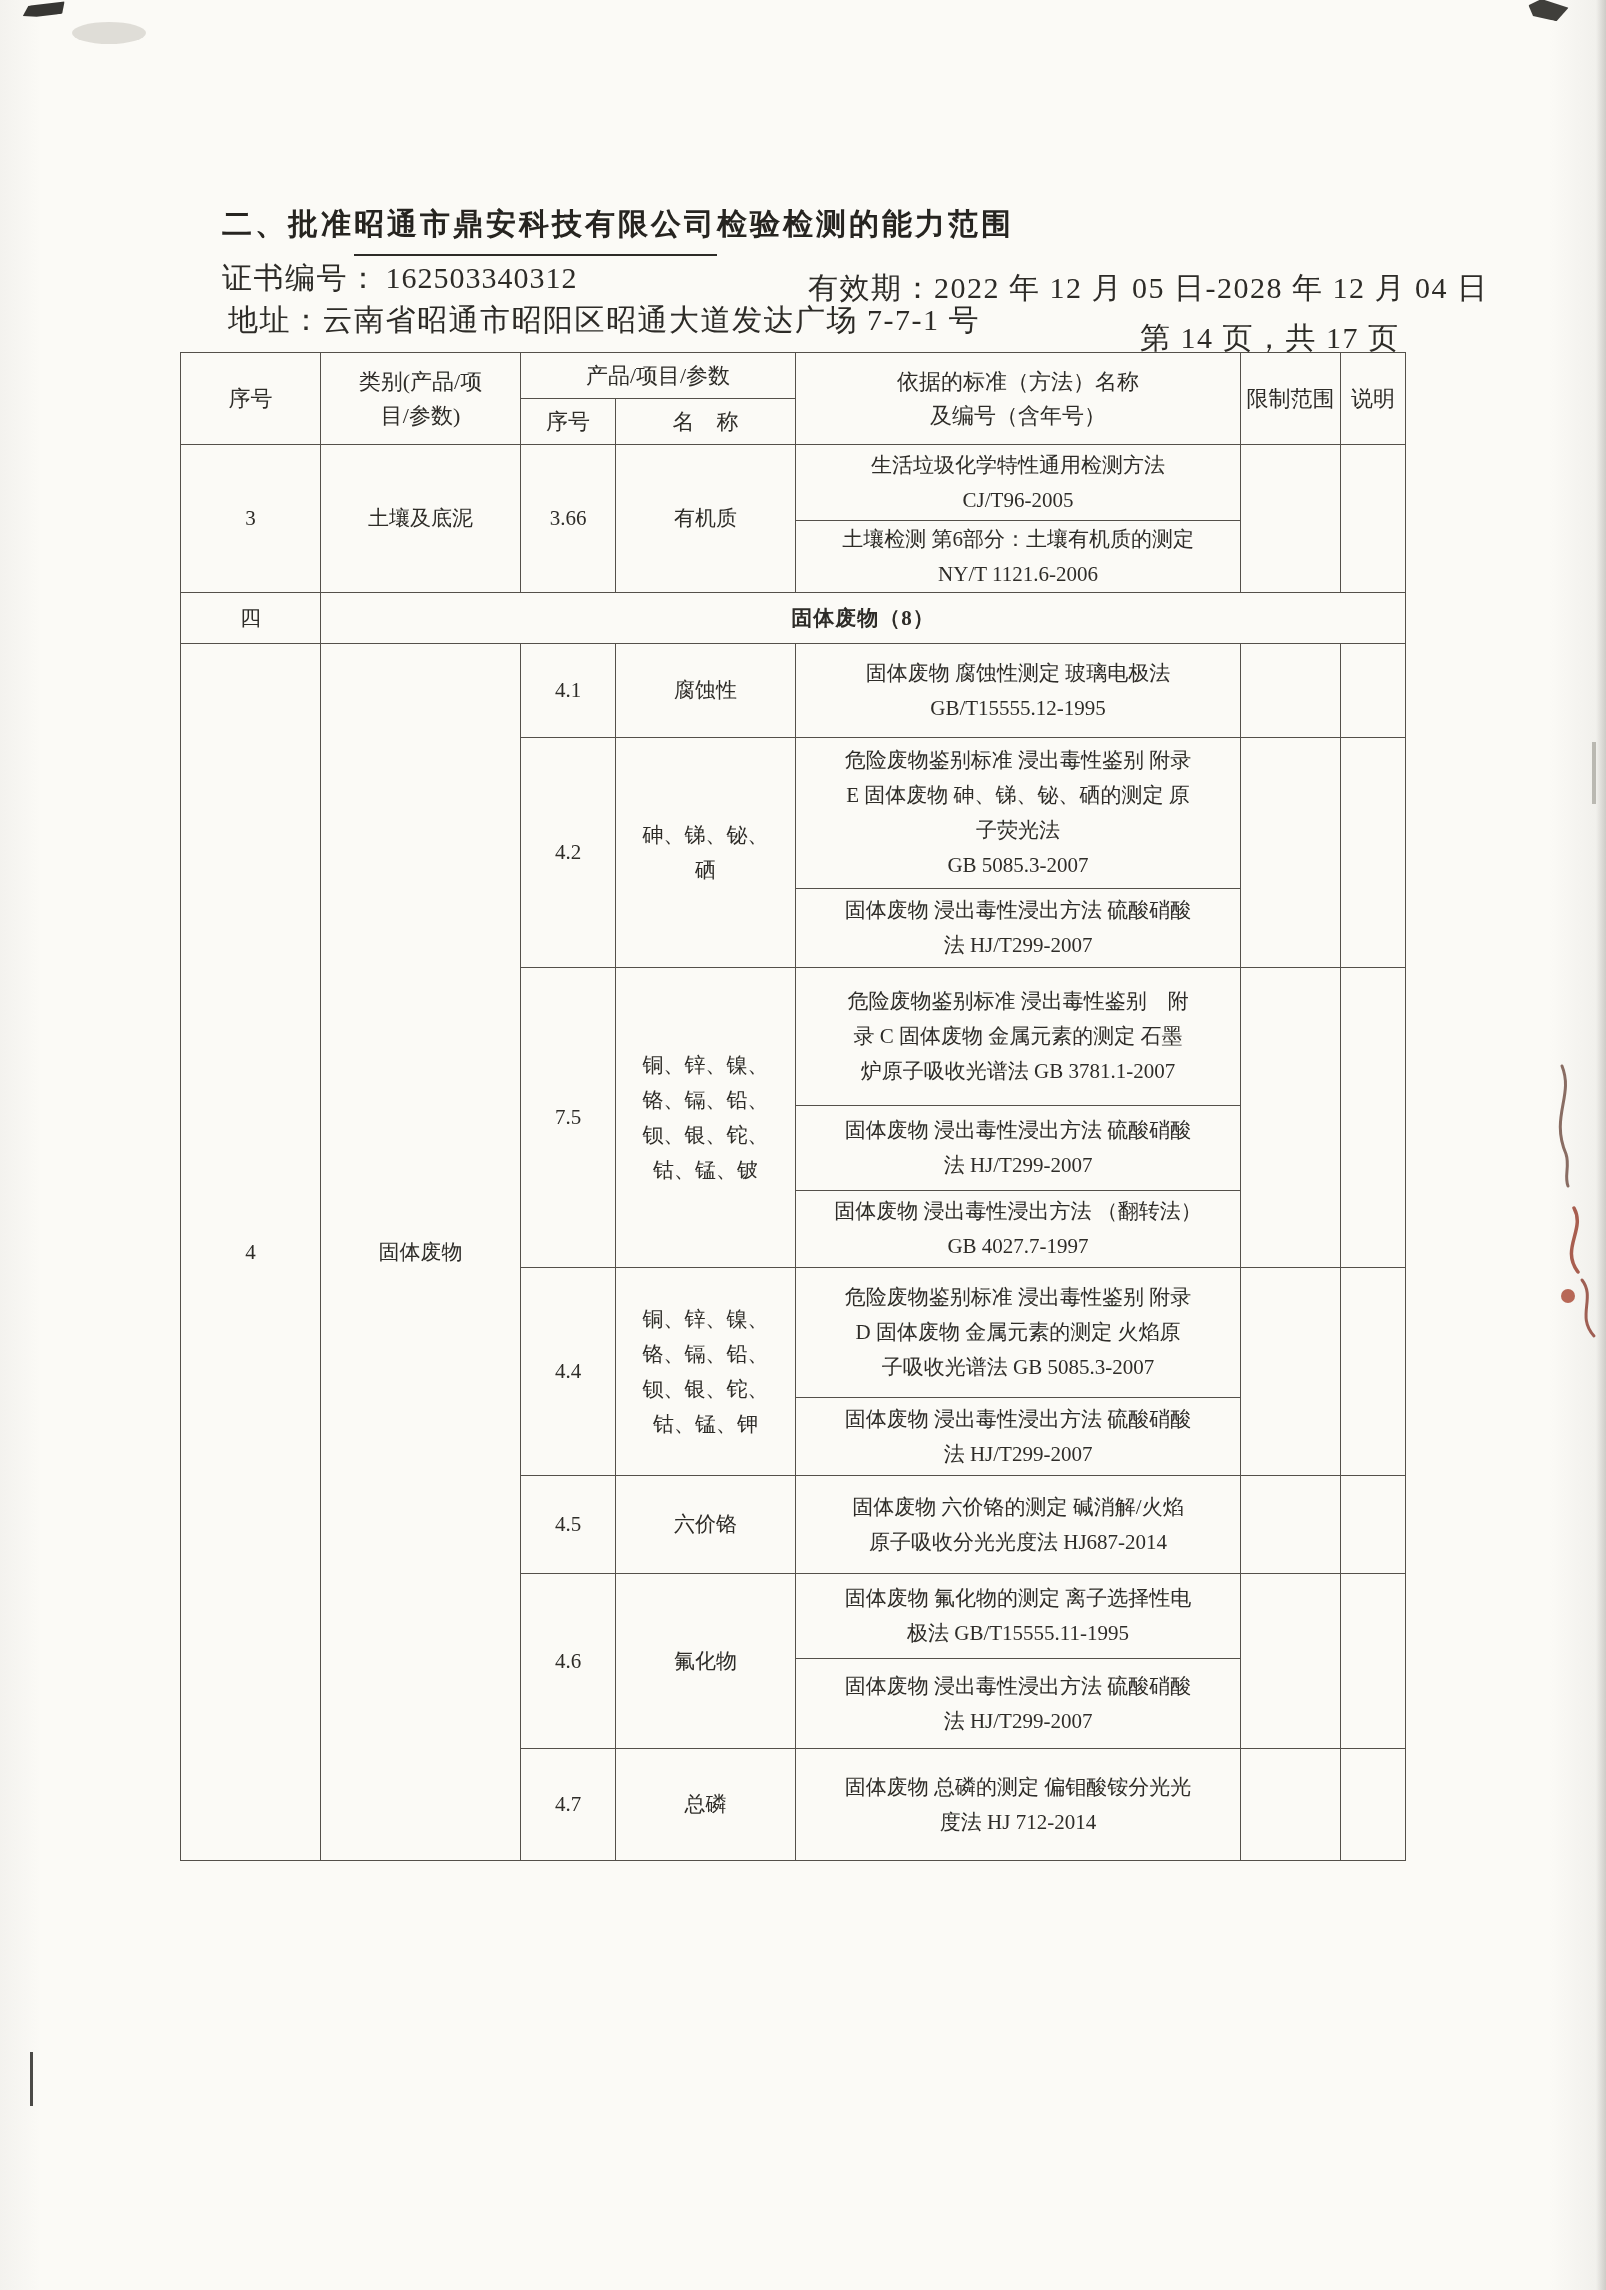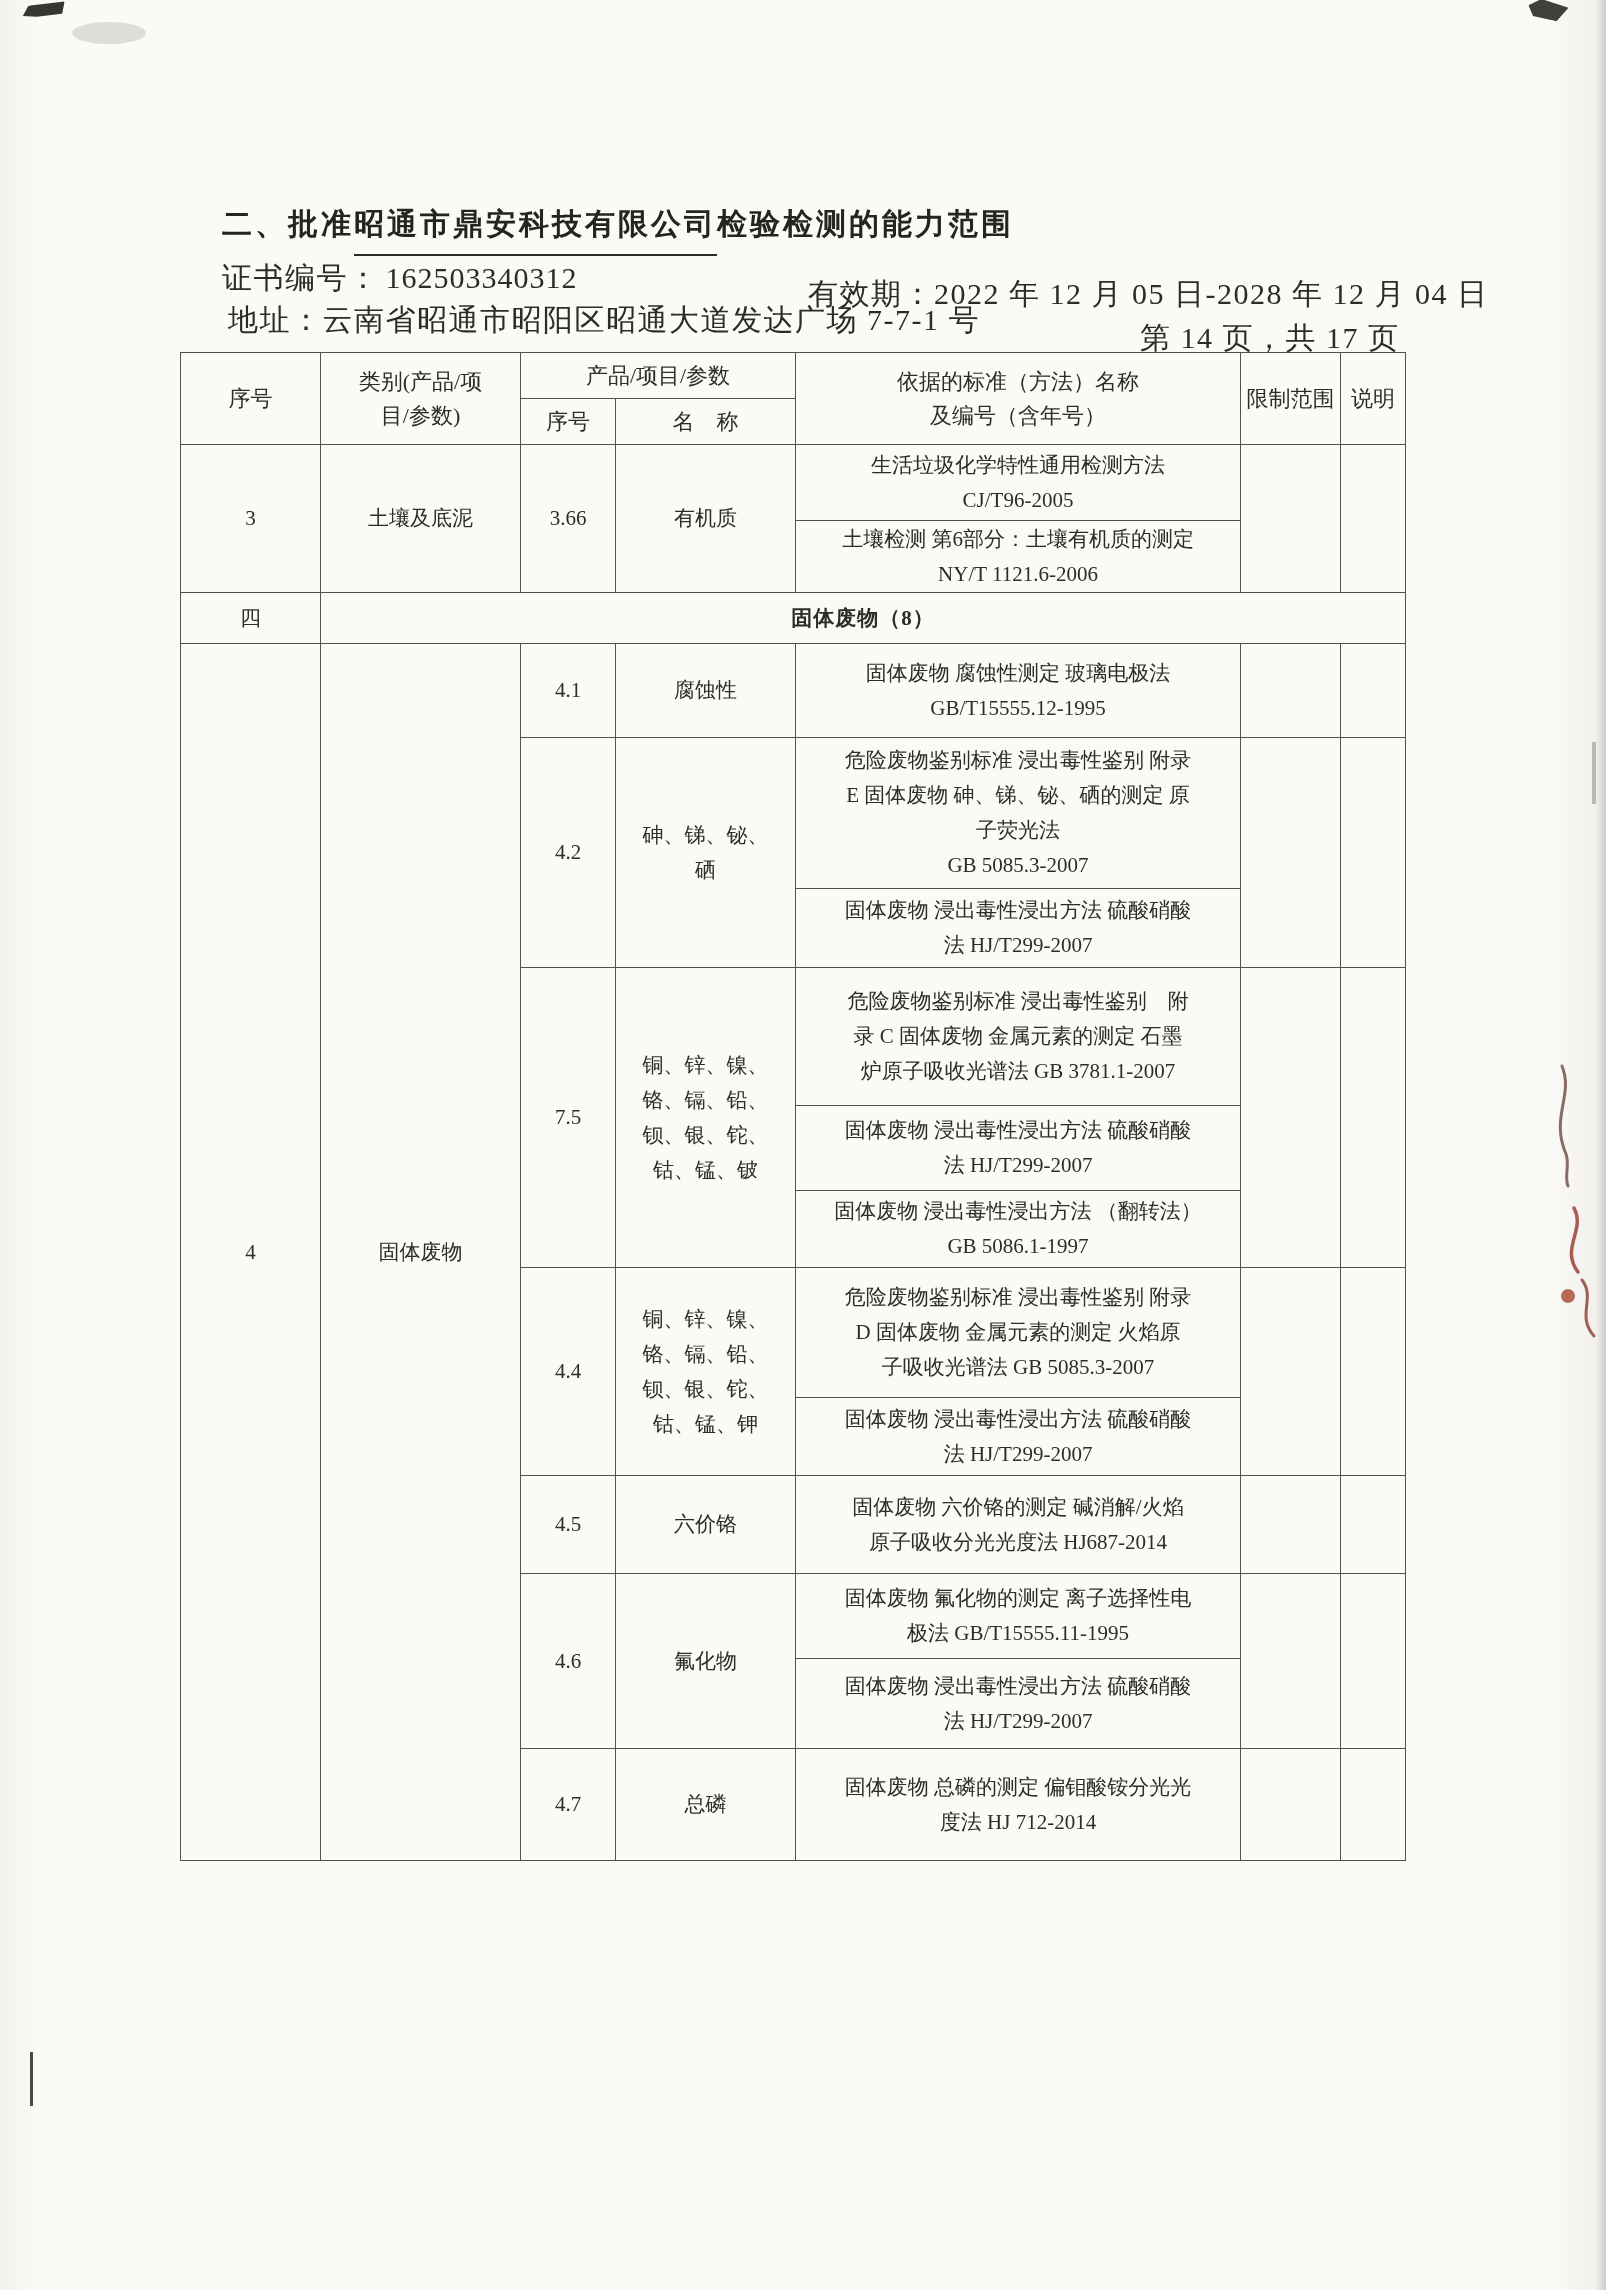--- a/index.html
+++ b/index.html
@@ -23,21 +23,21 @@
     white-space:nowrap; color:#262420;
   }
   .doc-title .company {
     border-bottom:2px solid #2d2b27; padding-bottom:14px;
   }
   .info-line {
     position:absolute; font-size:30px; letter-spacing:1.5px;
     white-space:nowrap; color:#2d2b27;
   }
   .line-cert     { left:222px;  top:258px; }
-  .line-validity { left:808px;  top:274px; }
+  .line-validity { left:808px;  top:268px; }
   .line-address  { left:228px;  top:300px; }
   .line-pageinfo { left:1140px; top:318px; }
   .cert-num { letter-spacing:1px; padding-left:6px; }
 
   
   table.cap {
     position:absolute; left:180px; top:352px;
     width:1225px; border-collapse:collapse; table-layout:fixed;
   }
   table.cap td {
@@ -198,21 +198,21 @@
 炉原子吸收光谱法 GB 3781.1-2007</td>
       <td rowspan="3"></td>
       <td rowspan="3"></td>
     </tr>
     <tr style="height:85px">
       <td>固体废物 浸出毒性浸出方法 硫酸硝酸
 法 HJ/T299-2007</td>
     </tr>
     <tr style="height:77px">
       <td>固体废物 浸出毒性浸出方法 （翻转法）
-GB 5086.1-1997</td>
+GB 4027.7-1997</td>
     </tr>
 
     <tr style="height:130px">
       <td rowspan="2">4.4</td>
       <td rowspan="2" class="name-multi">铜、锌、镍、
 铬、镉、铅、
 钡、银、铊、
 钴、锰、钾</td>
       <td>危险废物鉴别标准 浸出毒性鉴别 附录
 D 固体废物 金属元素的测定 火焰原

